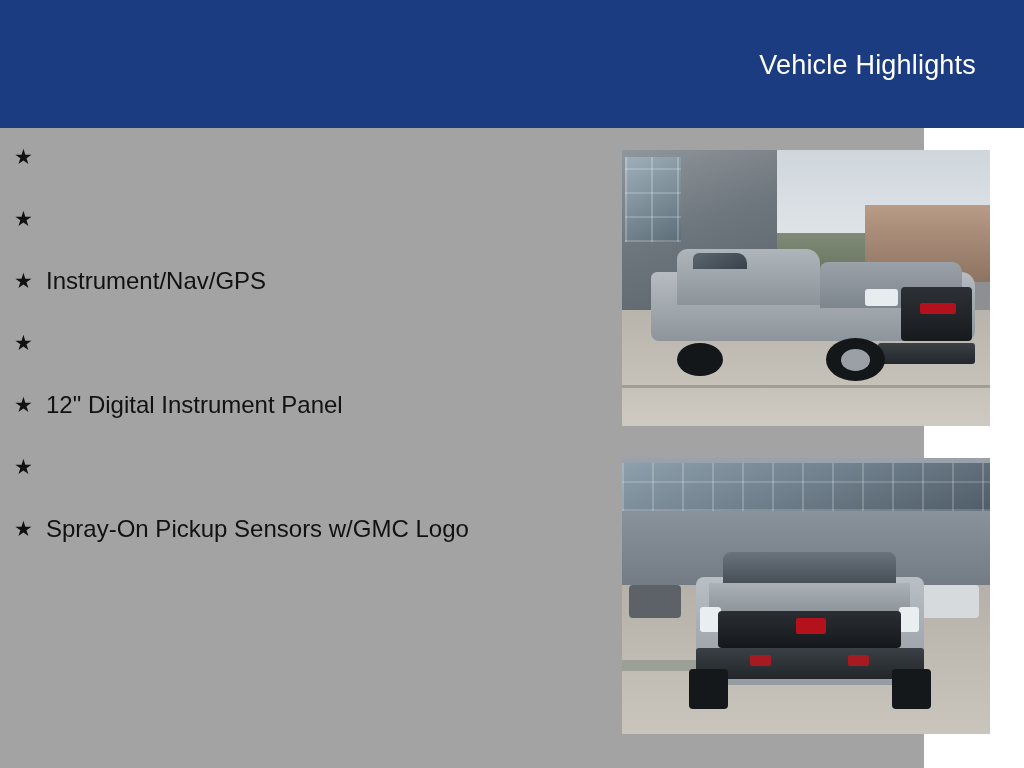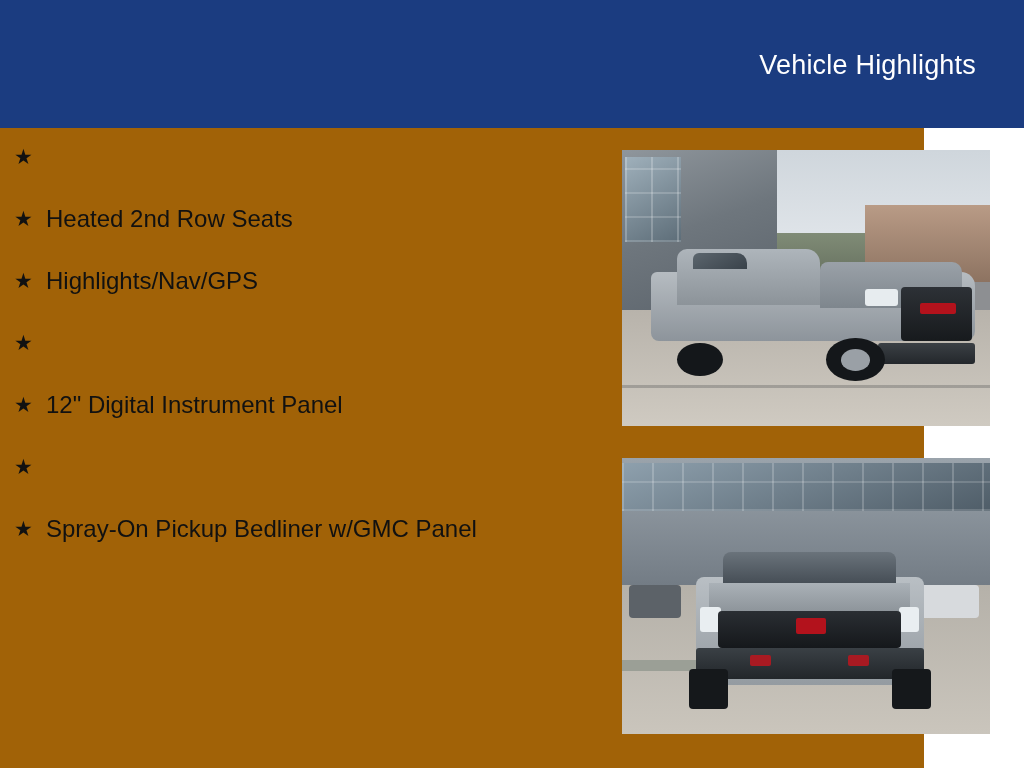--- a/index.html
+++ b/index.html
@@ -10,21 +10,21 @@
     width: 1024px;
     height: 768px;
     background: #ffffff;
     font-family: "Liberation Sans", sans-serif;
     overflow: hidden;
   }
   .page {
     position: relative;
     width: 924px;
     height: 768px;
-    background: #a16207;
+    background: #a3a3a3;
   }
   .header-bar {
     position: absolute;
     left: 0;
     top: 0;
     width: 1024px;
     height: 128px;
     background: #1b3c80;
   }
   .header-title {
@@ -325,44 +325,43 @@
   <div class="content">
 
     <div class="features">
 
       <div class="feature-item">
         <span class="bullet">★</span>
       </div>
 
       <div class="feature-item">
         <span class="bullet">★</span>
-        <span class="feature-text">Heated 2nd Row Seats</span>
-      </div>
-
-      <div class="feature-item">
-        <span class="bullet">★</span>
-        <span class="feature-text">Highlights/Nav/GPS</span>
+      </div>
+
+      <div class="feature-item">
+        <span class="bullet">★</span>
+        <span class="feature-text">Instrument/Nav/GPS</span>
       </div>
 
       <div class="feature-item">
         <span class="bullet">★</span>
       </div>
 
       <div class="feature-item">
         <span class="bullet">★</span>
         <span class="feature-text">12" Digital Instrument Panel</span>
       </div>
 
       <div class="feature-item">
         <span class="bullet">★</span>
       </div>
 
       <div class="feature-item">
         <span class="bullet">★</span>
-        <span class="feature-text">Spray-On Pickup Bedliner w/GMC Panel</span>
+        <span class="feature-text">Spray-On Pickup Sensors w/GMC Logo</span>
       </div>
 
     </div>
 
     <div class="photos">
 
       <div class="photo">
         <div class="sky1"></div>
         <div class="treeline"></div>
         <div class="bldg2"></div>

